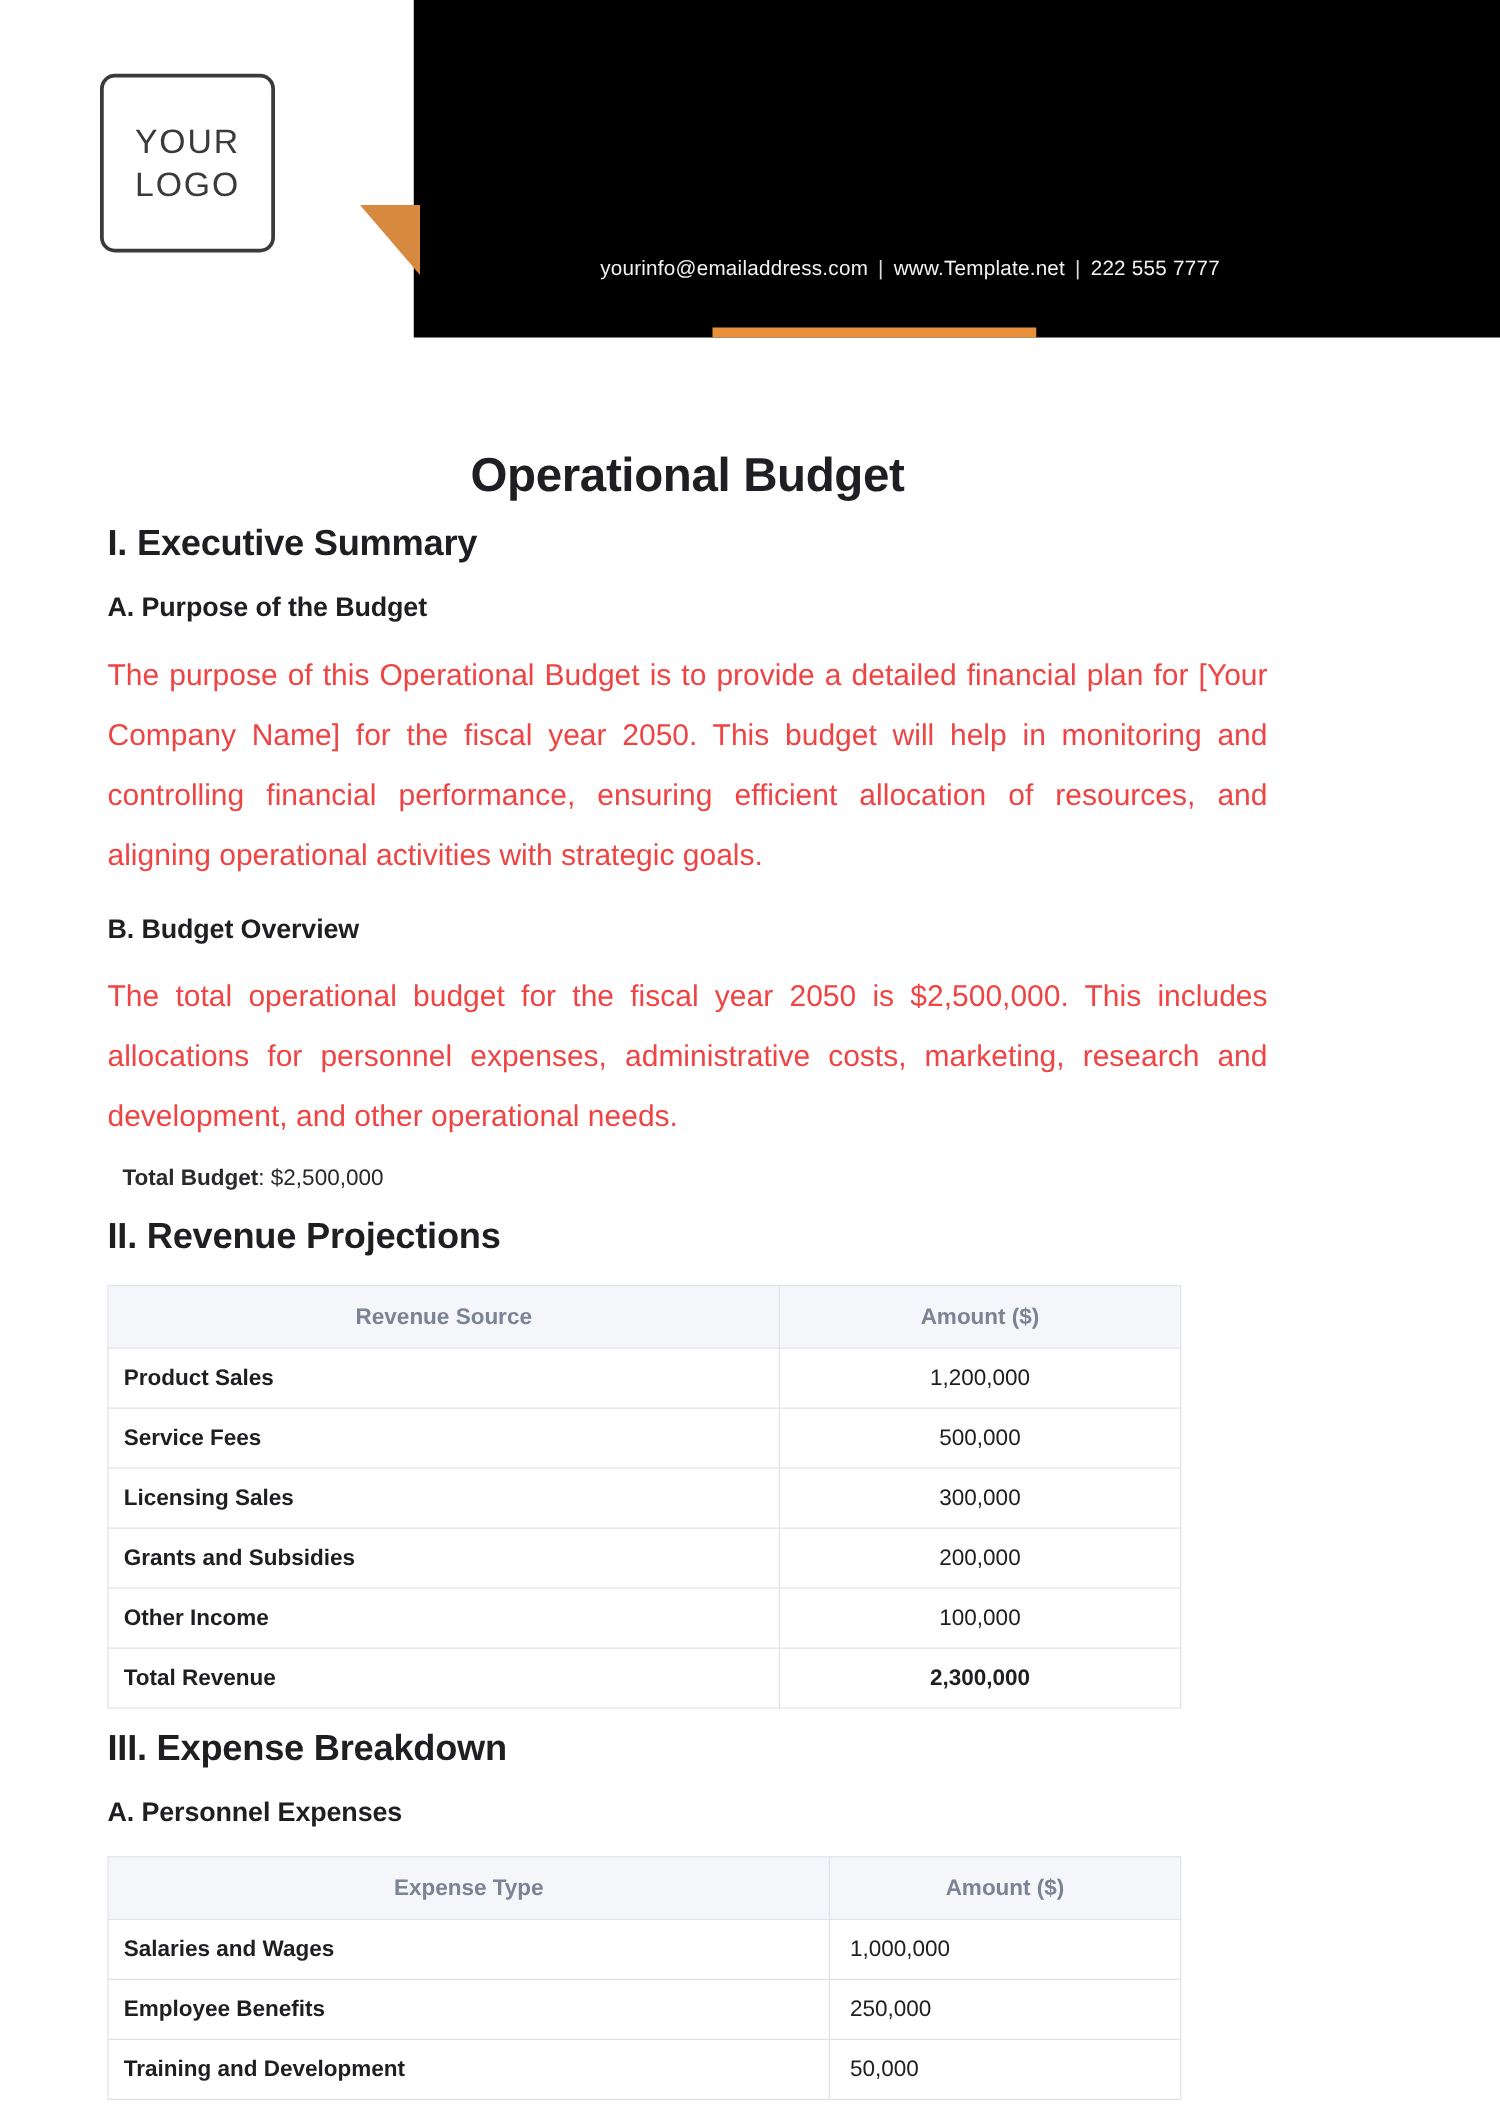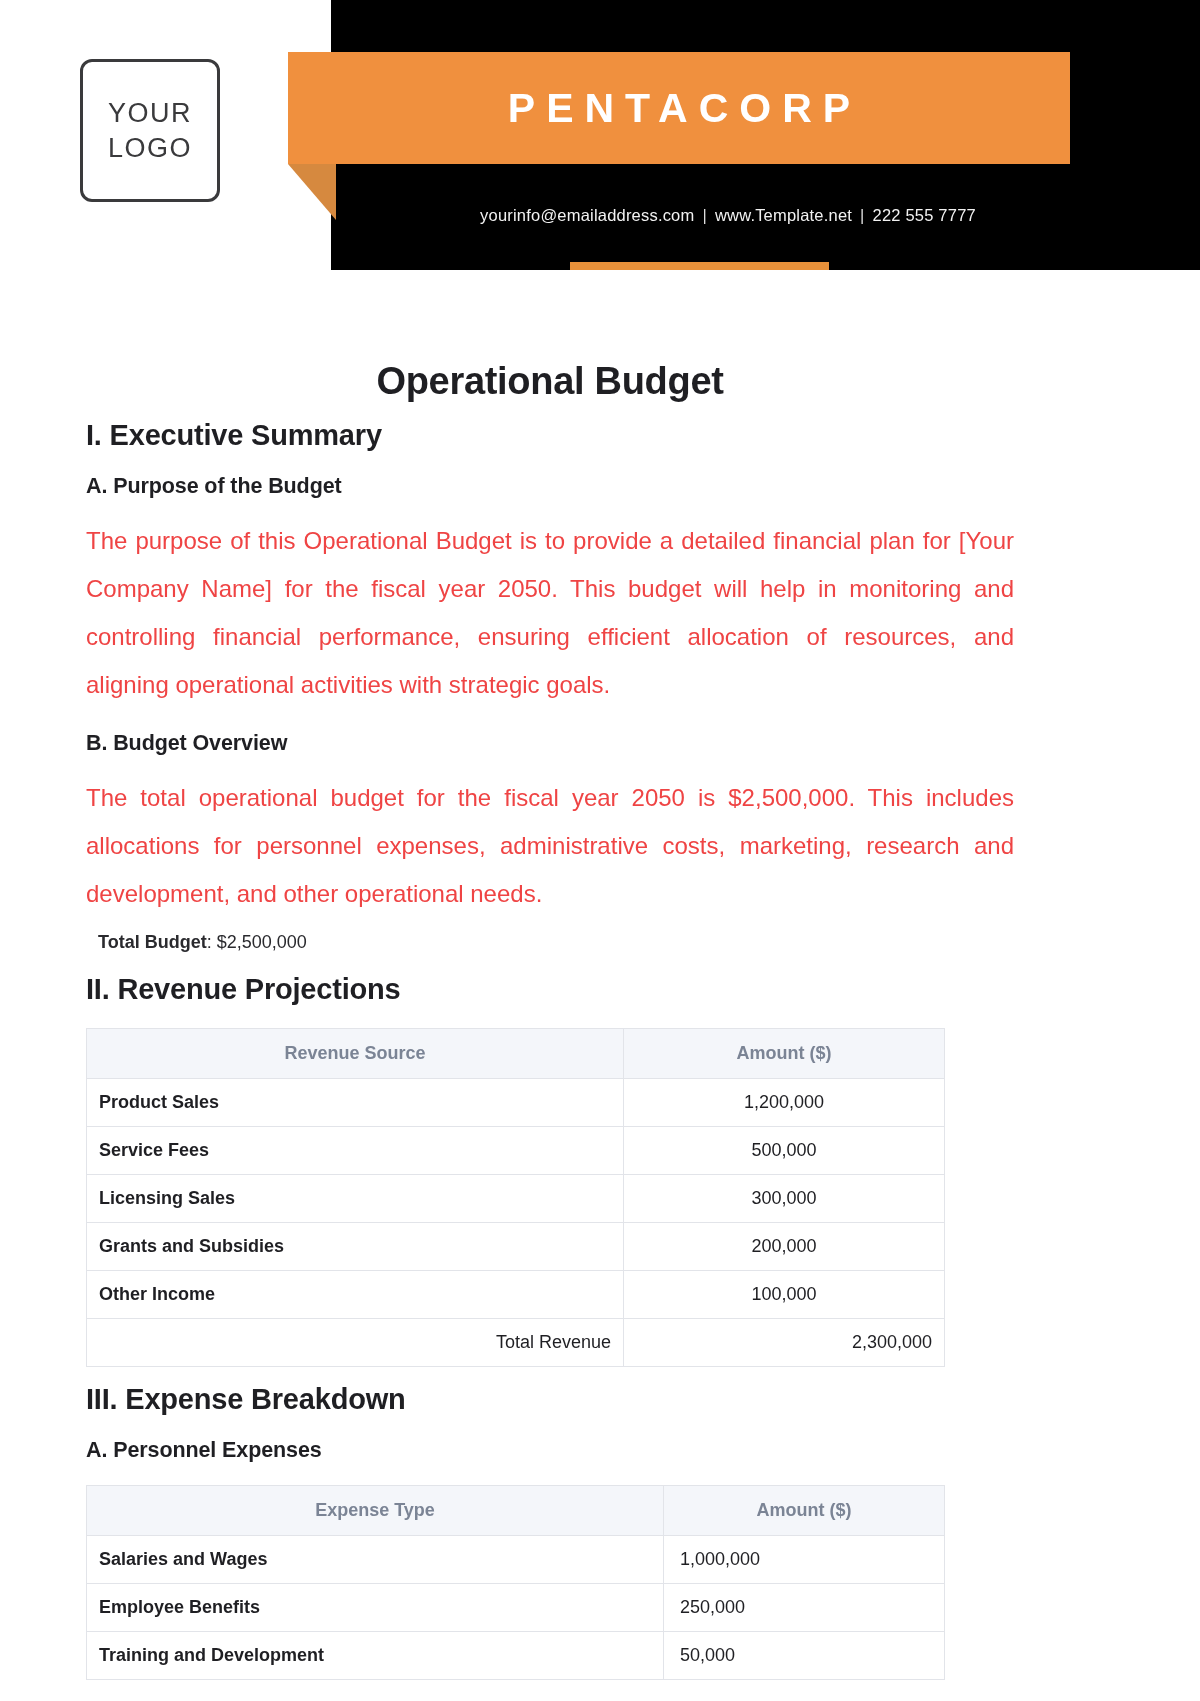--- a/index.html
+++ b/index.html
@@ -181,42 +181,39 @@
     background: #f4f6fa;
     color: #7b8495;
     font-weight: bold;
     text-align: center;
     font-size: 18px;
     height: 50px;
   }
   table.data tbody td.label { text-align: left; font-weight: bold; }
   table.data tbody td.amt-center { text-align: center; }
   table.data tbody td.amt-left { text-align: left; padding-left: 16px; }
-  table.data tbody tr.total td { font-weight: normal; text-align: right; }
+  table.data tbody tr.total td { font-weight: bold; }
 
   .t-rev col.c1 { width: 537px; }
   .t-rev col.c2 { width: 321px; }
   .t-exp col.c1 { width: 577px; }
   .t-exp col.c2 { width: 281px; }
 </style>
 </head>
 <body>
 
 <div class="page">
 
   <div class="header">
 
     <div class="header-black"></div>
     <div class="header-accent-bar"></div>
 
     <div class="banner-fold"></div>
 
-    <div class="banner">
-      <span class="banner-title">PENTACORP</span>
-    </div>
 
     <div class="contact-line">
       <span>yourinfo@emailaddress.com</span><span class="contact-sep">|</span><span>www.Template.net</span><span class="contact-sep">|</span><span>222 555 7777</span>
     </div>
 
     <div class="logo-box">
       <span class="logo-line">YOUR</span>
       <span class="logo-line">LOGO</span>
     </div>
 

